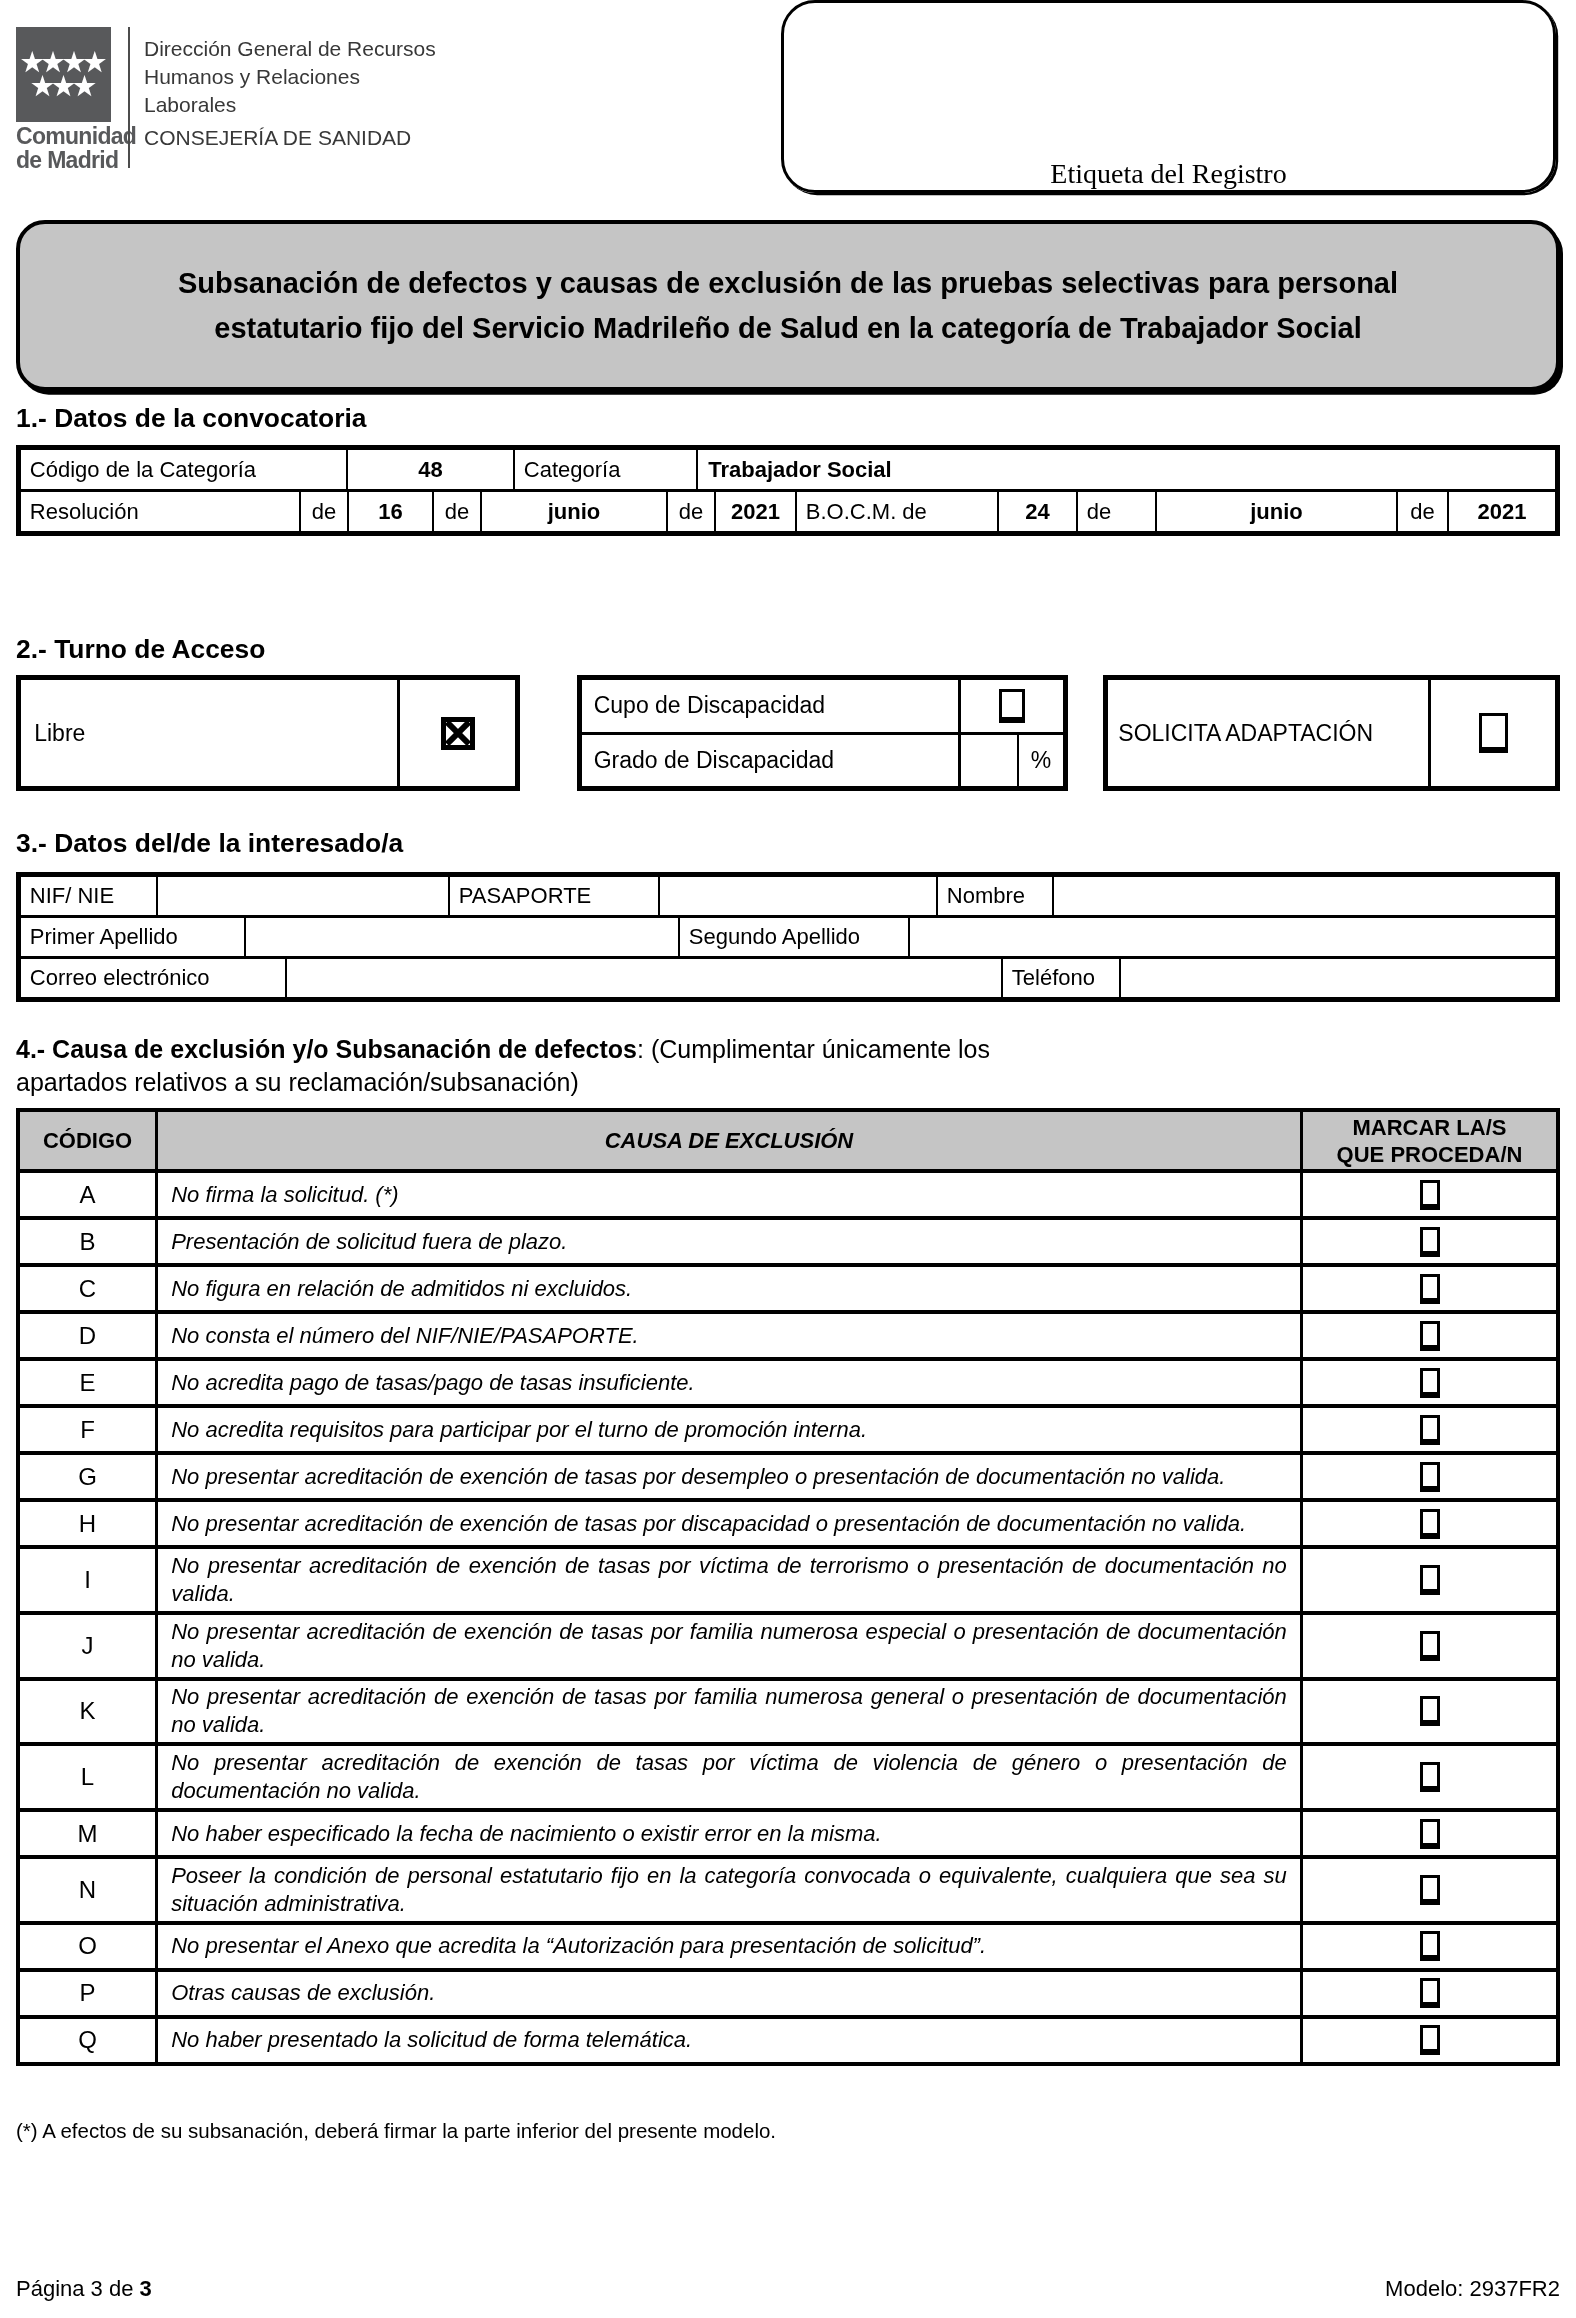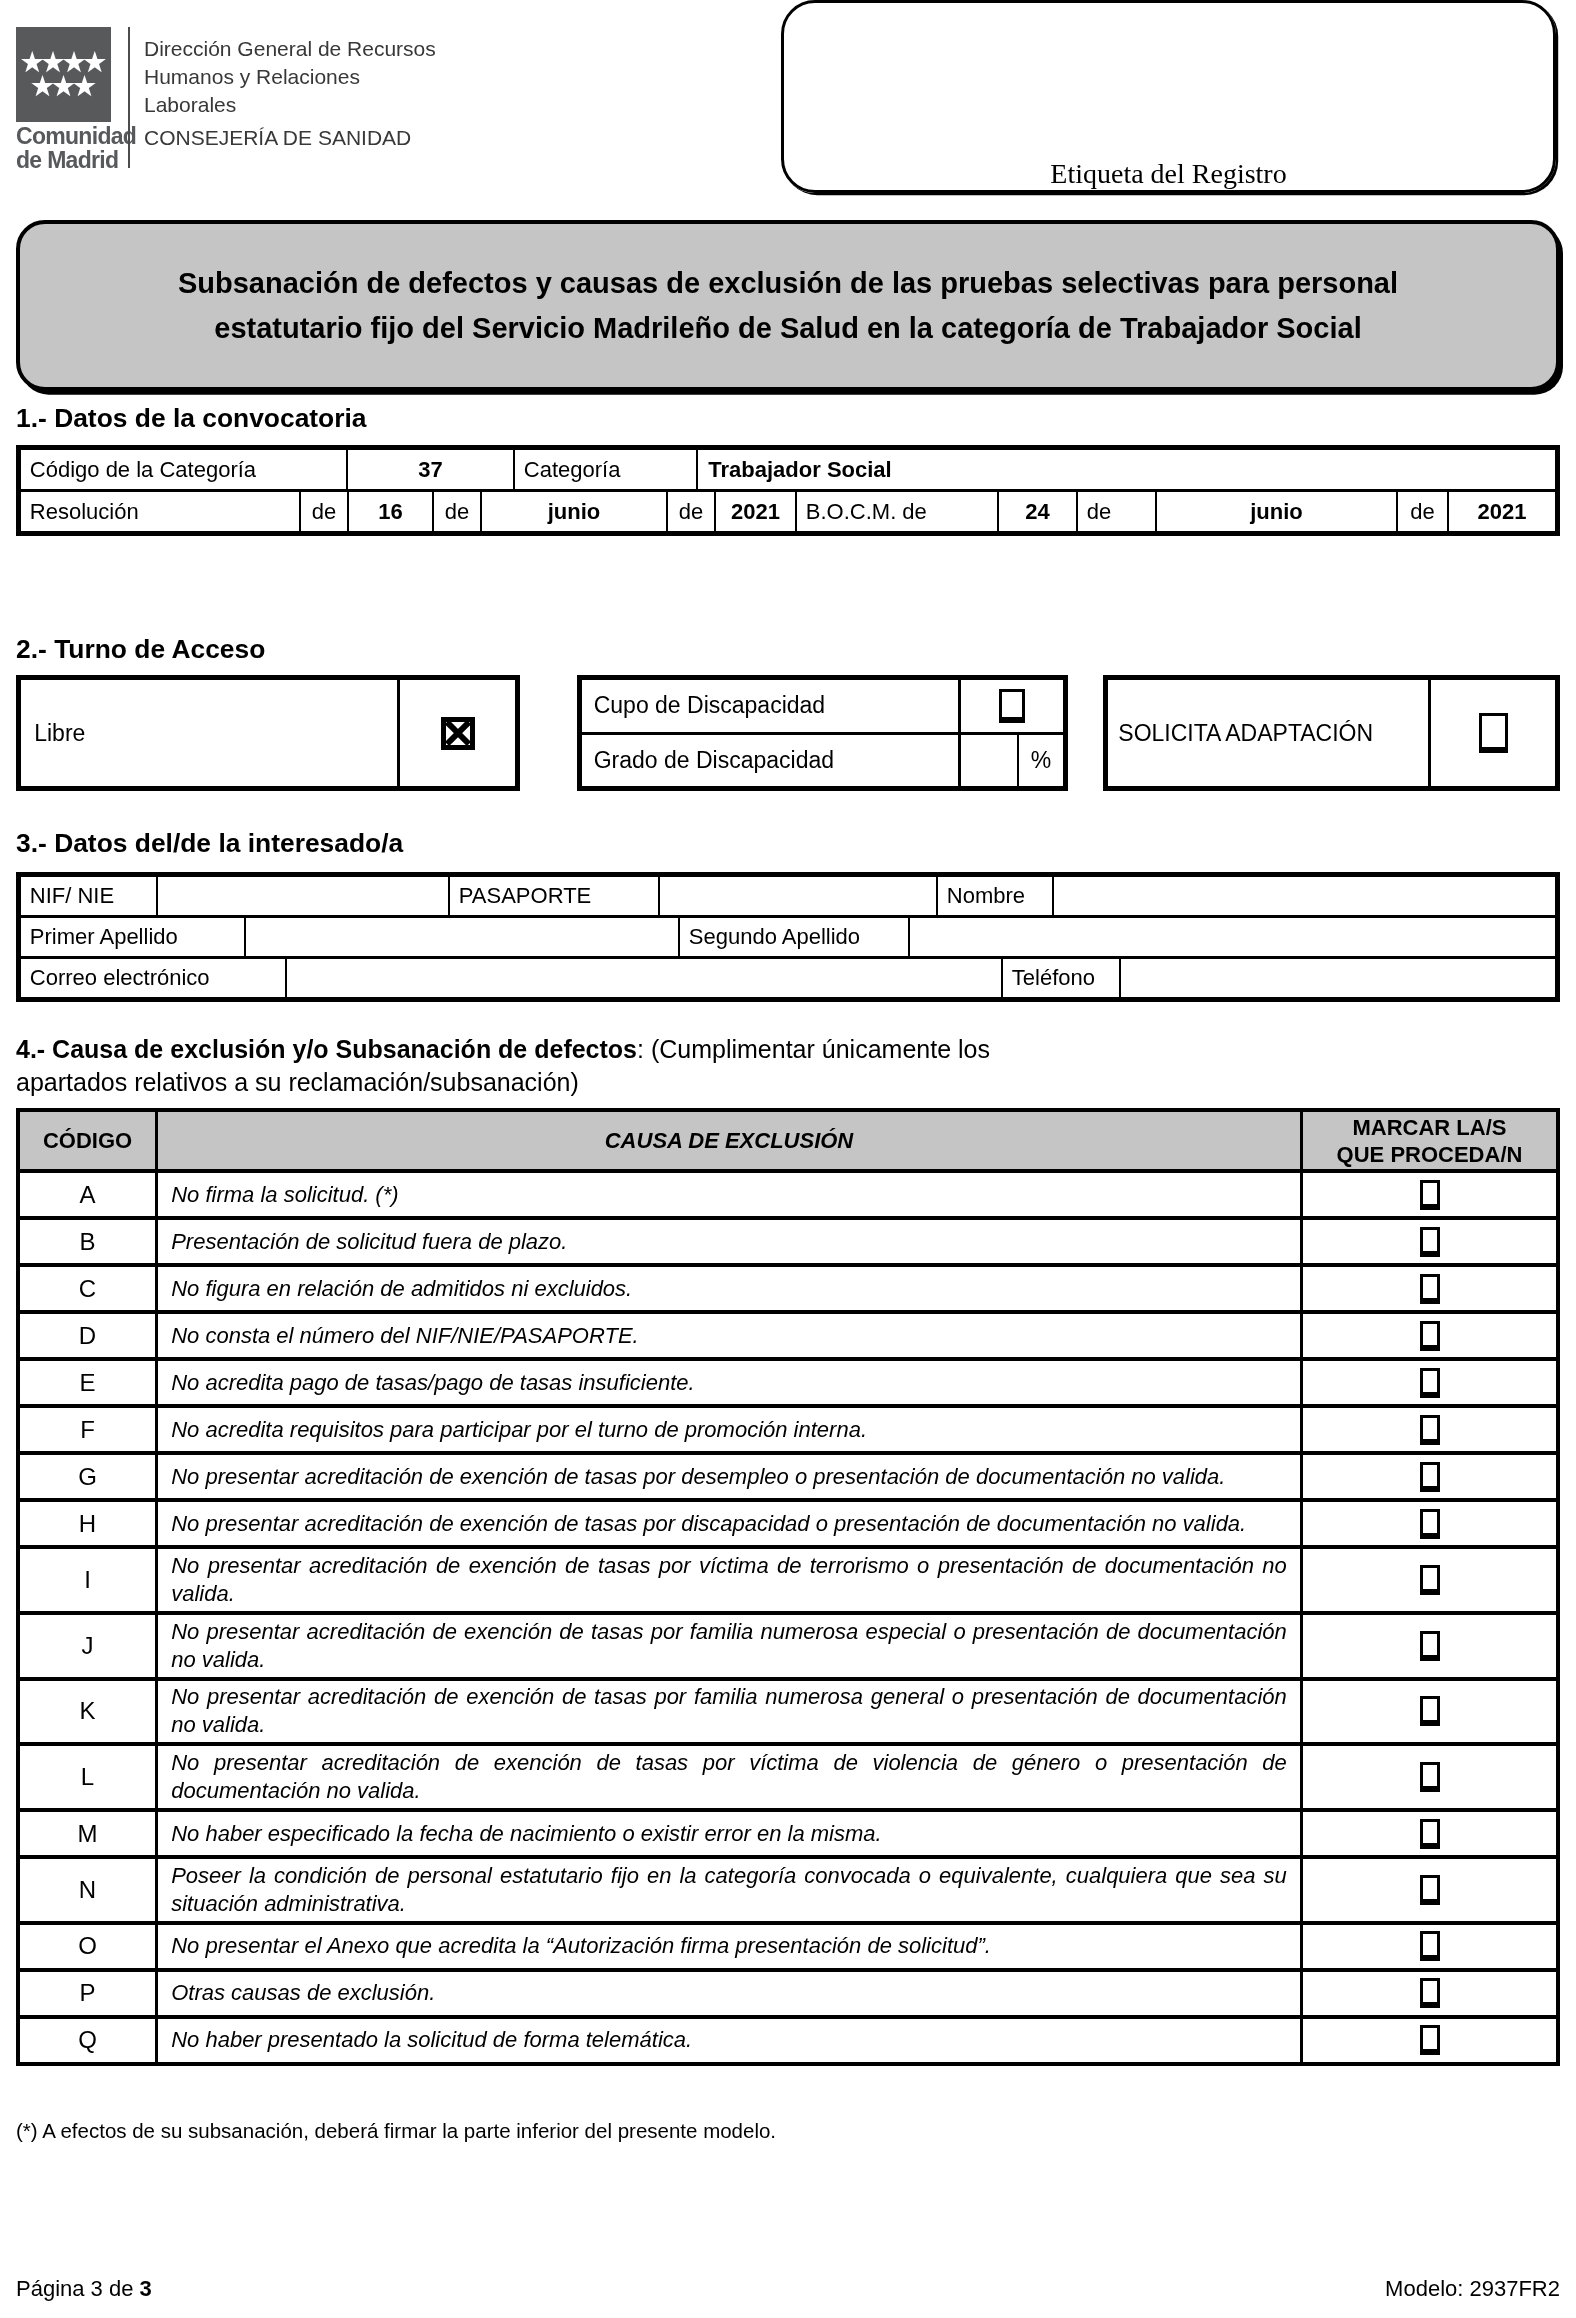--- a/index.html
+++ b/index.html
@@ -110,21 +110,21 @@
 
   <div class="title-banner">
     <div class="title-line">Subsanación de defectos y causas de exclusión de las pruebas selectivas para personal</div>
     <div class="title-line">estatutario fijo del Servicio Madrileño de Salud en la categoría de Trabajador Social</div>
   </div>
 
   <div class="sec-h" style="top:403px;">1.- Datos de la convocatoria</div>
   <div class="gtable t1" style="top:445px;">
     <div class="grow">
       <div class="gcell" style="width:327px;">Código de la Categoría</div>
-      <div class="gcell val" style="width:167px;">37</div>
+      <div class="gcell val" style="width:167px;">48</div>
       <div class="gcell" style="width:183px;">Categoría</div>
       <div class="gcell last val" style="justify-content:flex-start;padding-left:10.3px;">Trabajador Social</div>
     </div>
     <div class="grow">
       <div class="gcell" style="width:280px;">Resolución</div>
       <div class="gcell" style="width:48px;justify-content:center;">de</div>
       <div class="gcell val" style="width:85px;">16</div>
       <div class="gcell" style="width:48px;justify-content:center;">de</div>
       <div class="gcell val" style="width:186px;">junio</div>
       <div class="gcell" style="width:48px;justify-content:center;">de</div>
@@ -345,21 +345,21 @@
             <span>Poseer la condición de personal estatutario fijo en la categoría convocada o equivalente, cualquiera que sea su situación administrativa.</span>
           </div>
       <div class="ex-mark">
         <div class="cb-small"></div>
       </div>
     </div>
 
     <div class="ex-row">
       <div class="ex-code">O</div>
       <div class="ex-cause">
-            <span>No presentar el Anexo que acredita la “Autorización firma presentación de solicitud”.</span>
+            <span>No presentar el Anexo que acredita la “Autorización para presentación de solicitud”.</span>
           </div>
       <div class="ex-mark">
         <div class="cb-small"></div>
       </div>
     </div>
 
     <div class="ex-row">
       <div class="ex-code">P</div>
       <div class="ex-cause">
             <span>Otras causas de exclusión.</span>

